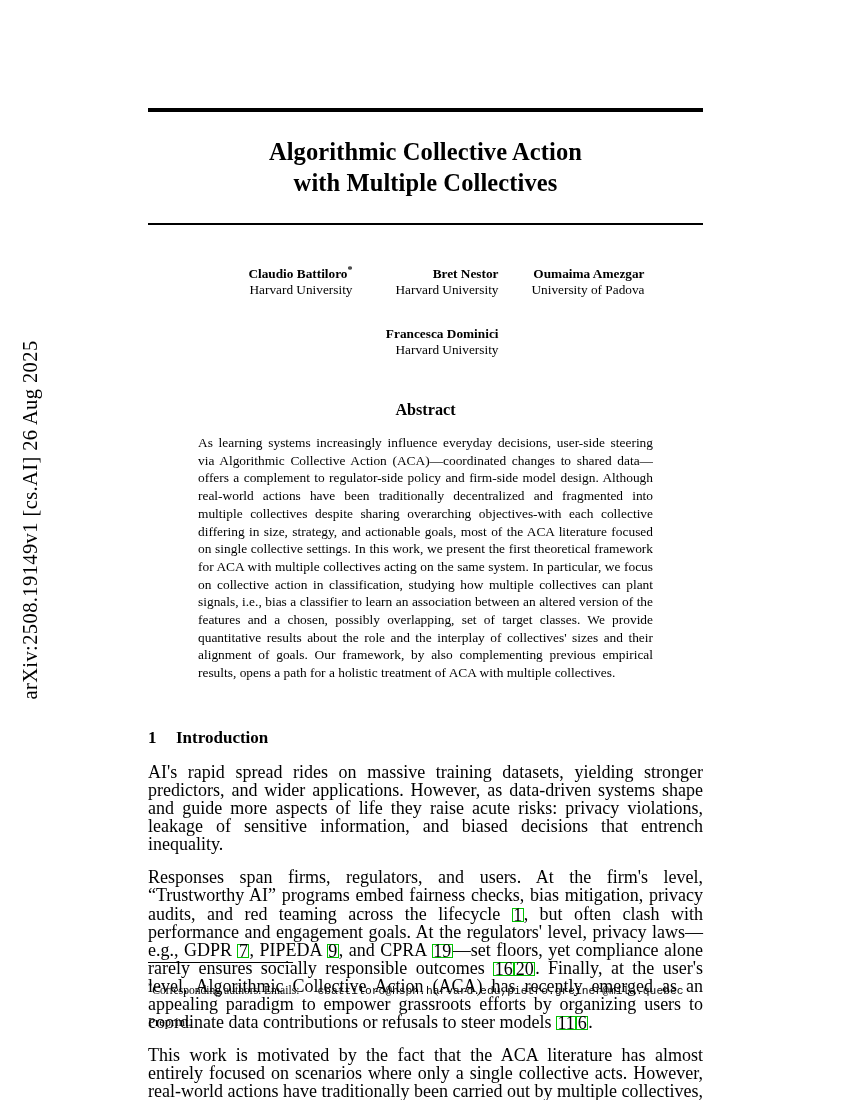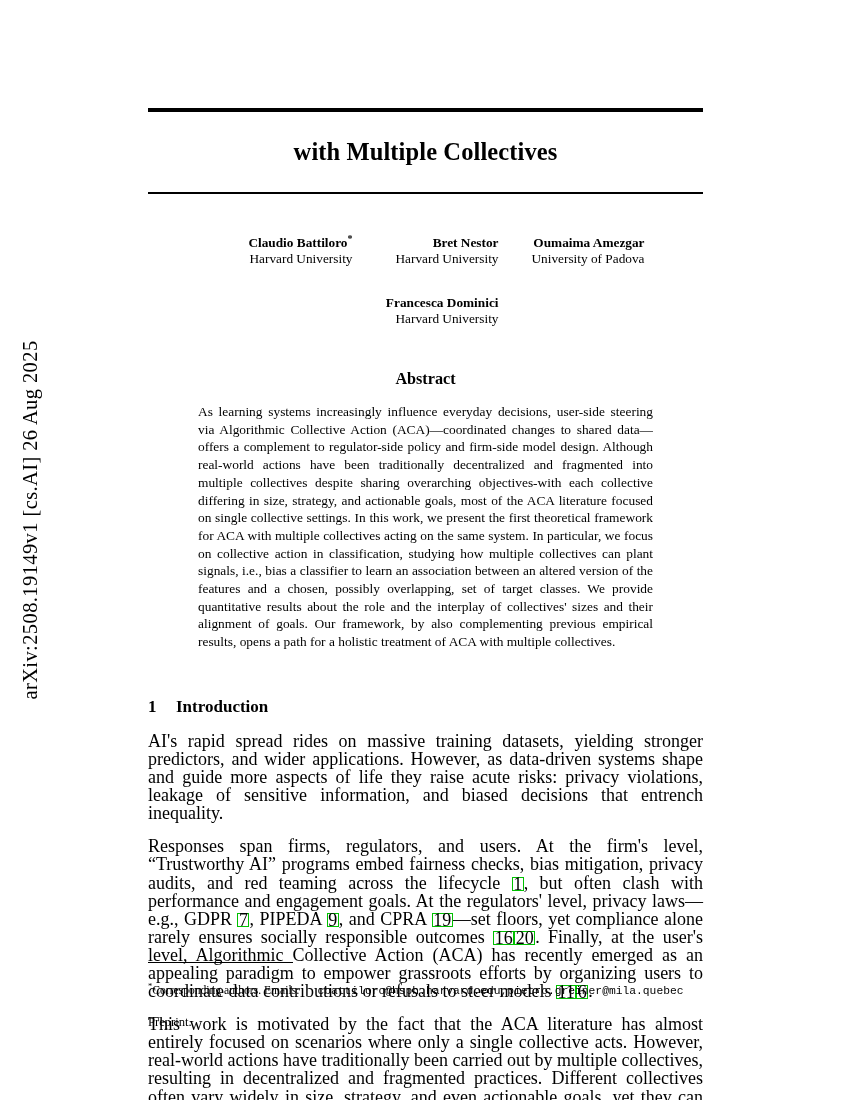--- a/index.html
+++ b/index.html
@@ -185,20 +185,21 @@
 </head>
 <body>
 
 <div class="arxiv-stamp">arXiv:2508.19149v1  [cs.AI]  26 Aug 2025</div>
 
 <div class="page">
 
   <div class="rule-thick"></div>
 
   <h1 class="title">
+    <span class="line">Algorithmic Collective Action</span>
     <span class="line">with Multiple Collectives</span>
   </h1>
 
   <div class="rule-thin"></div>
 
   <div class="authors-row">
     <div class="author">
       <span class="name"><span>Claudio Battiloro</span><span class="star">*</span></span>
       <span class="affil">Harvard University</span>
     </div>

